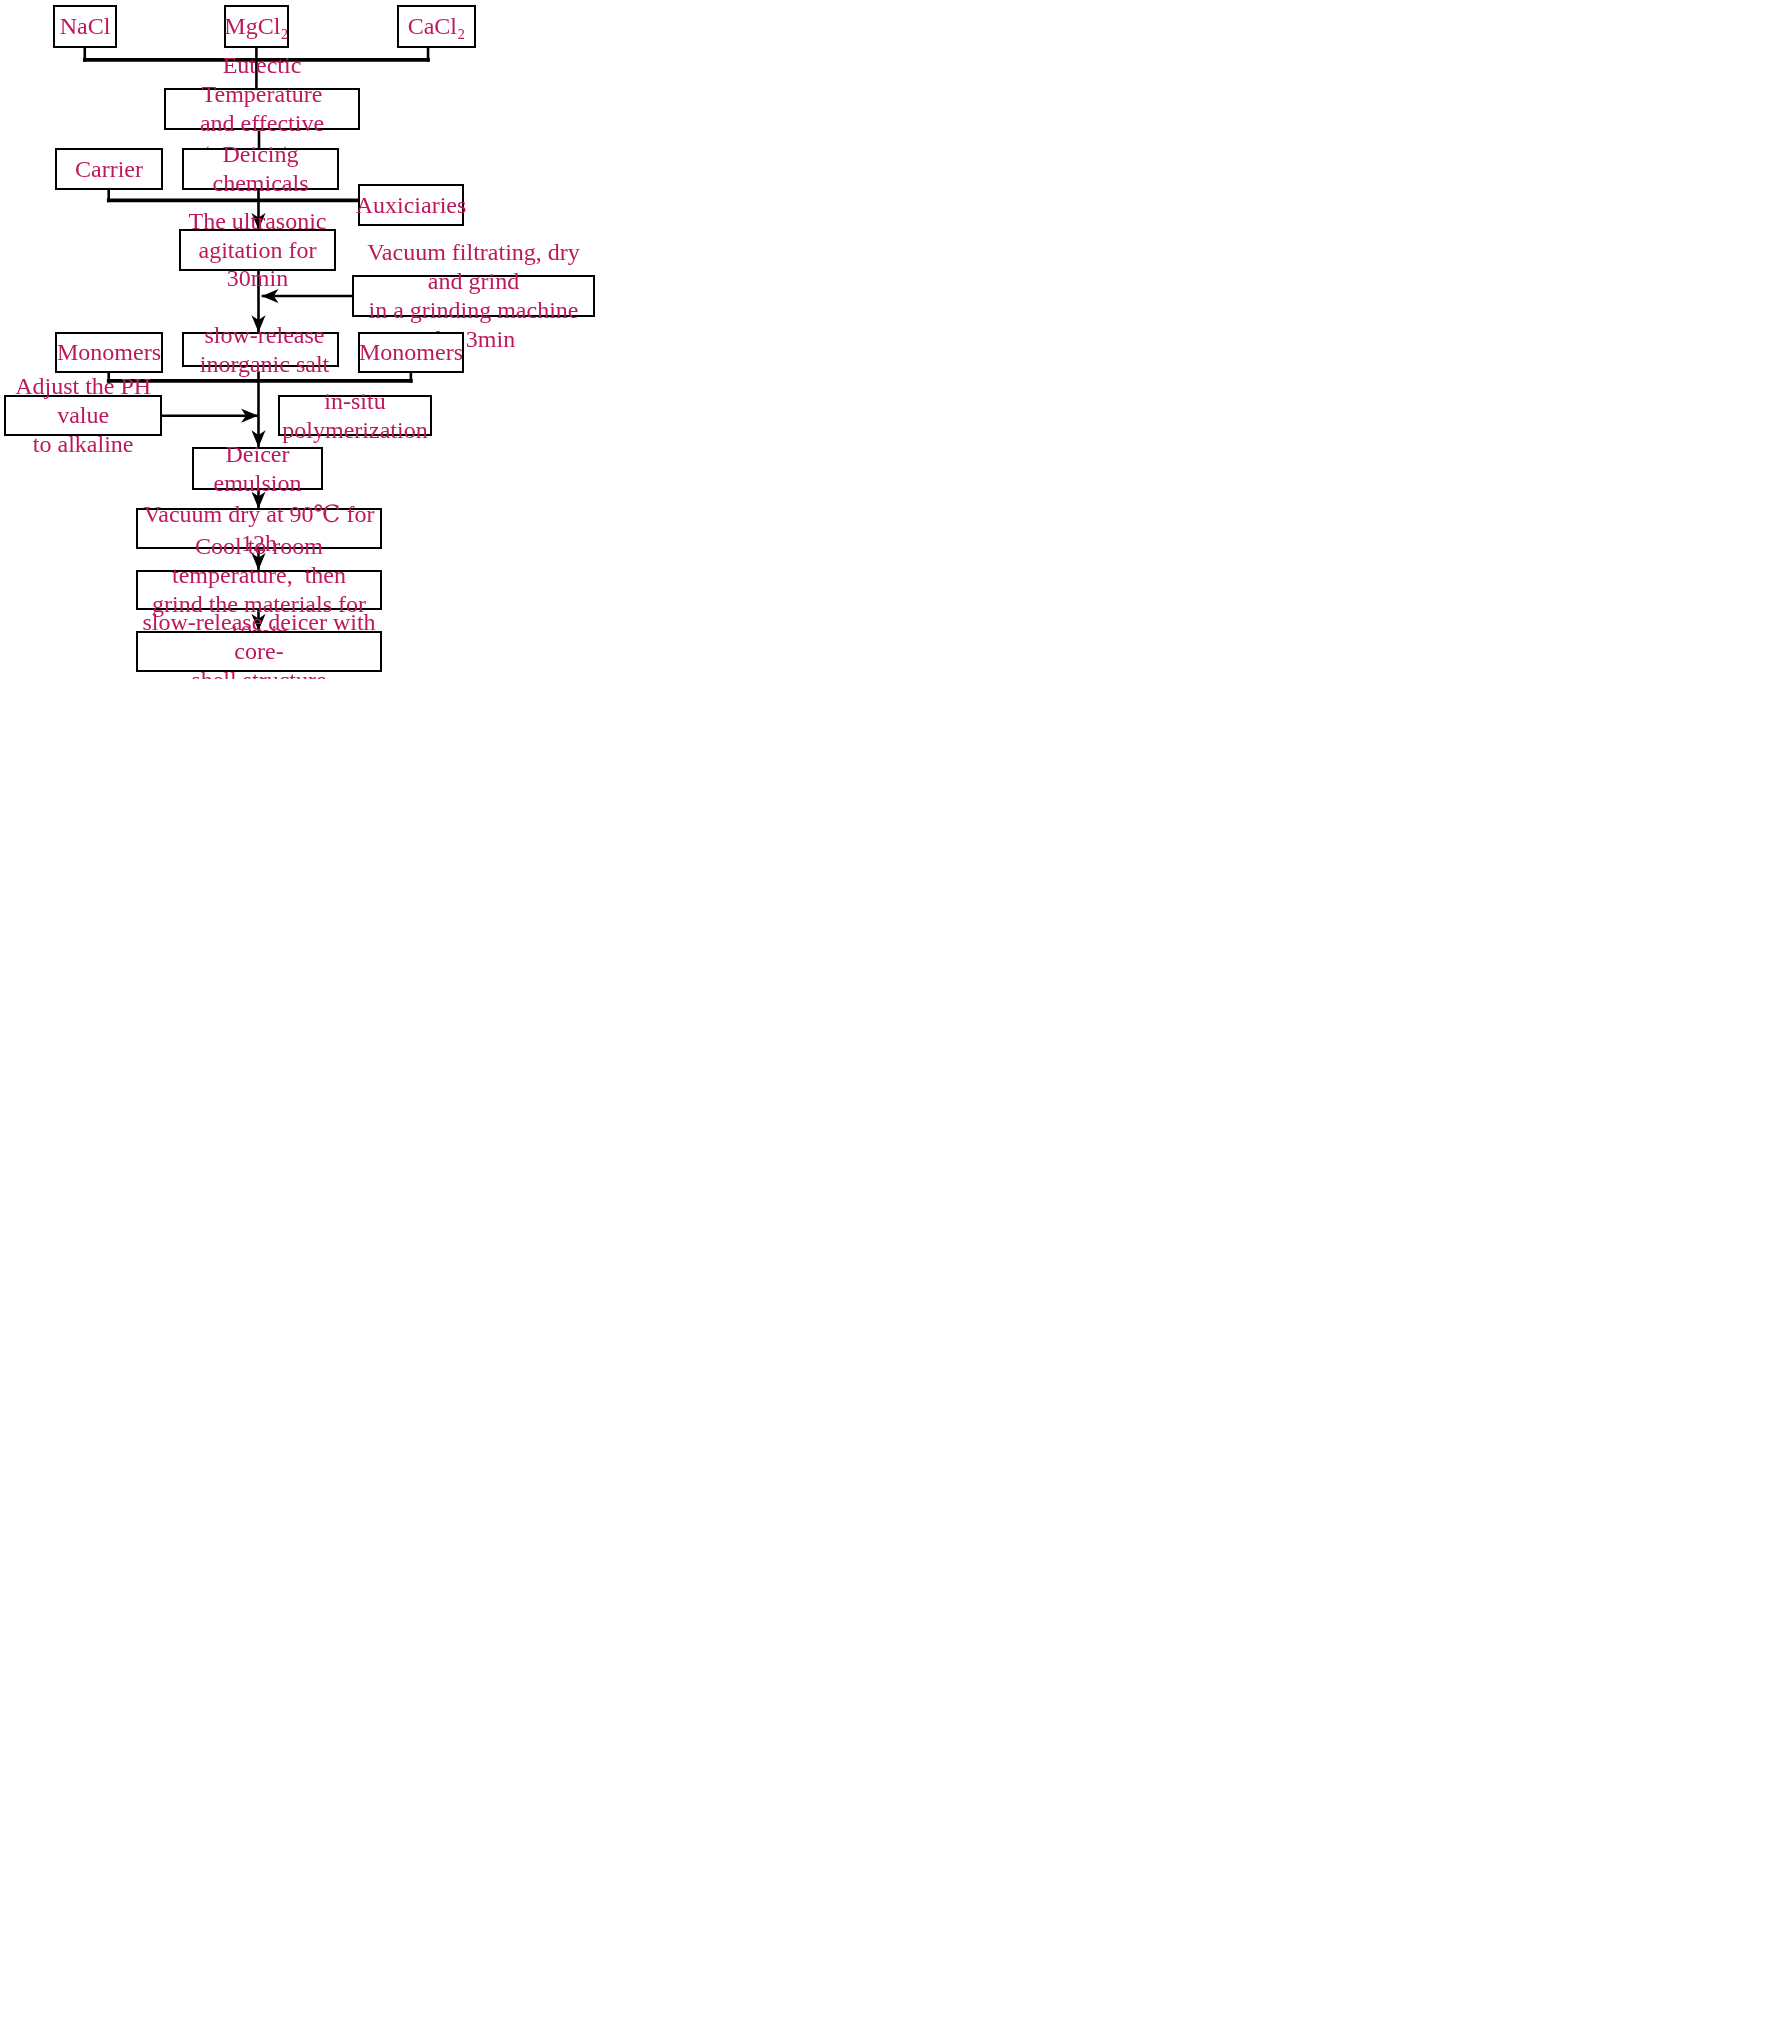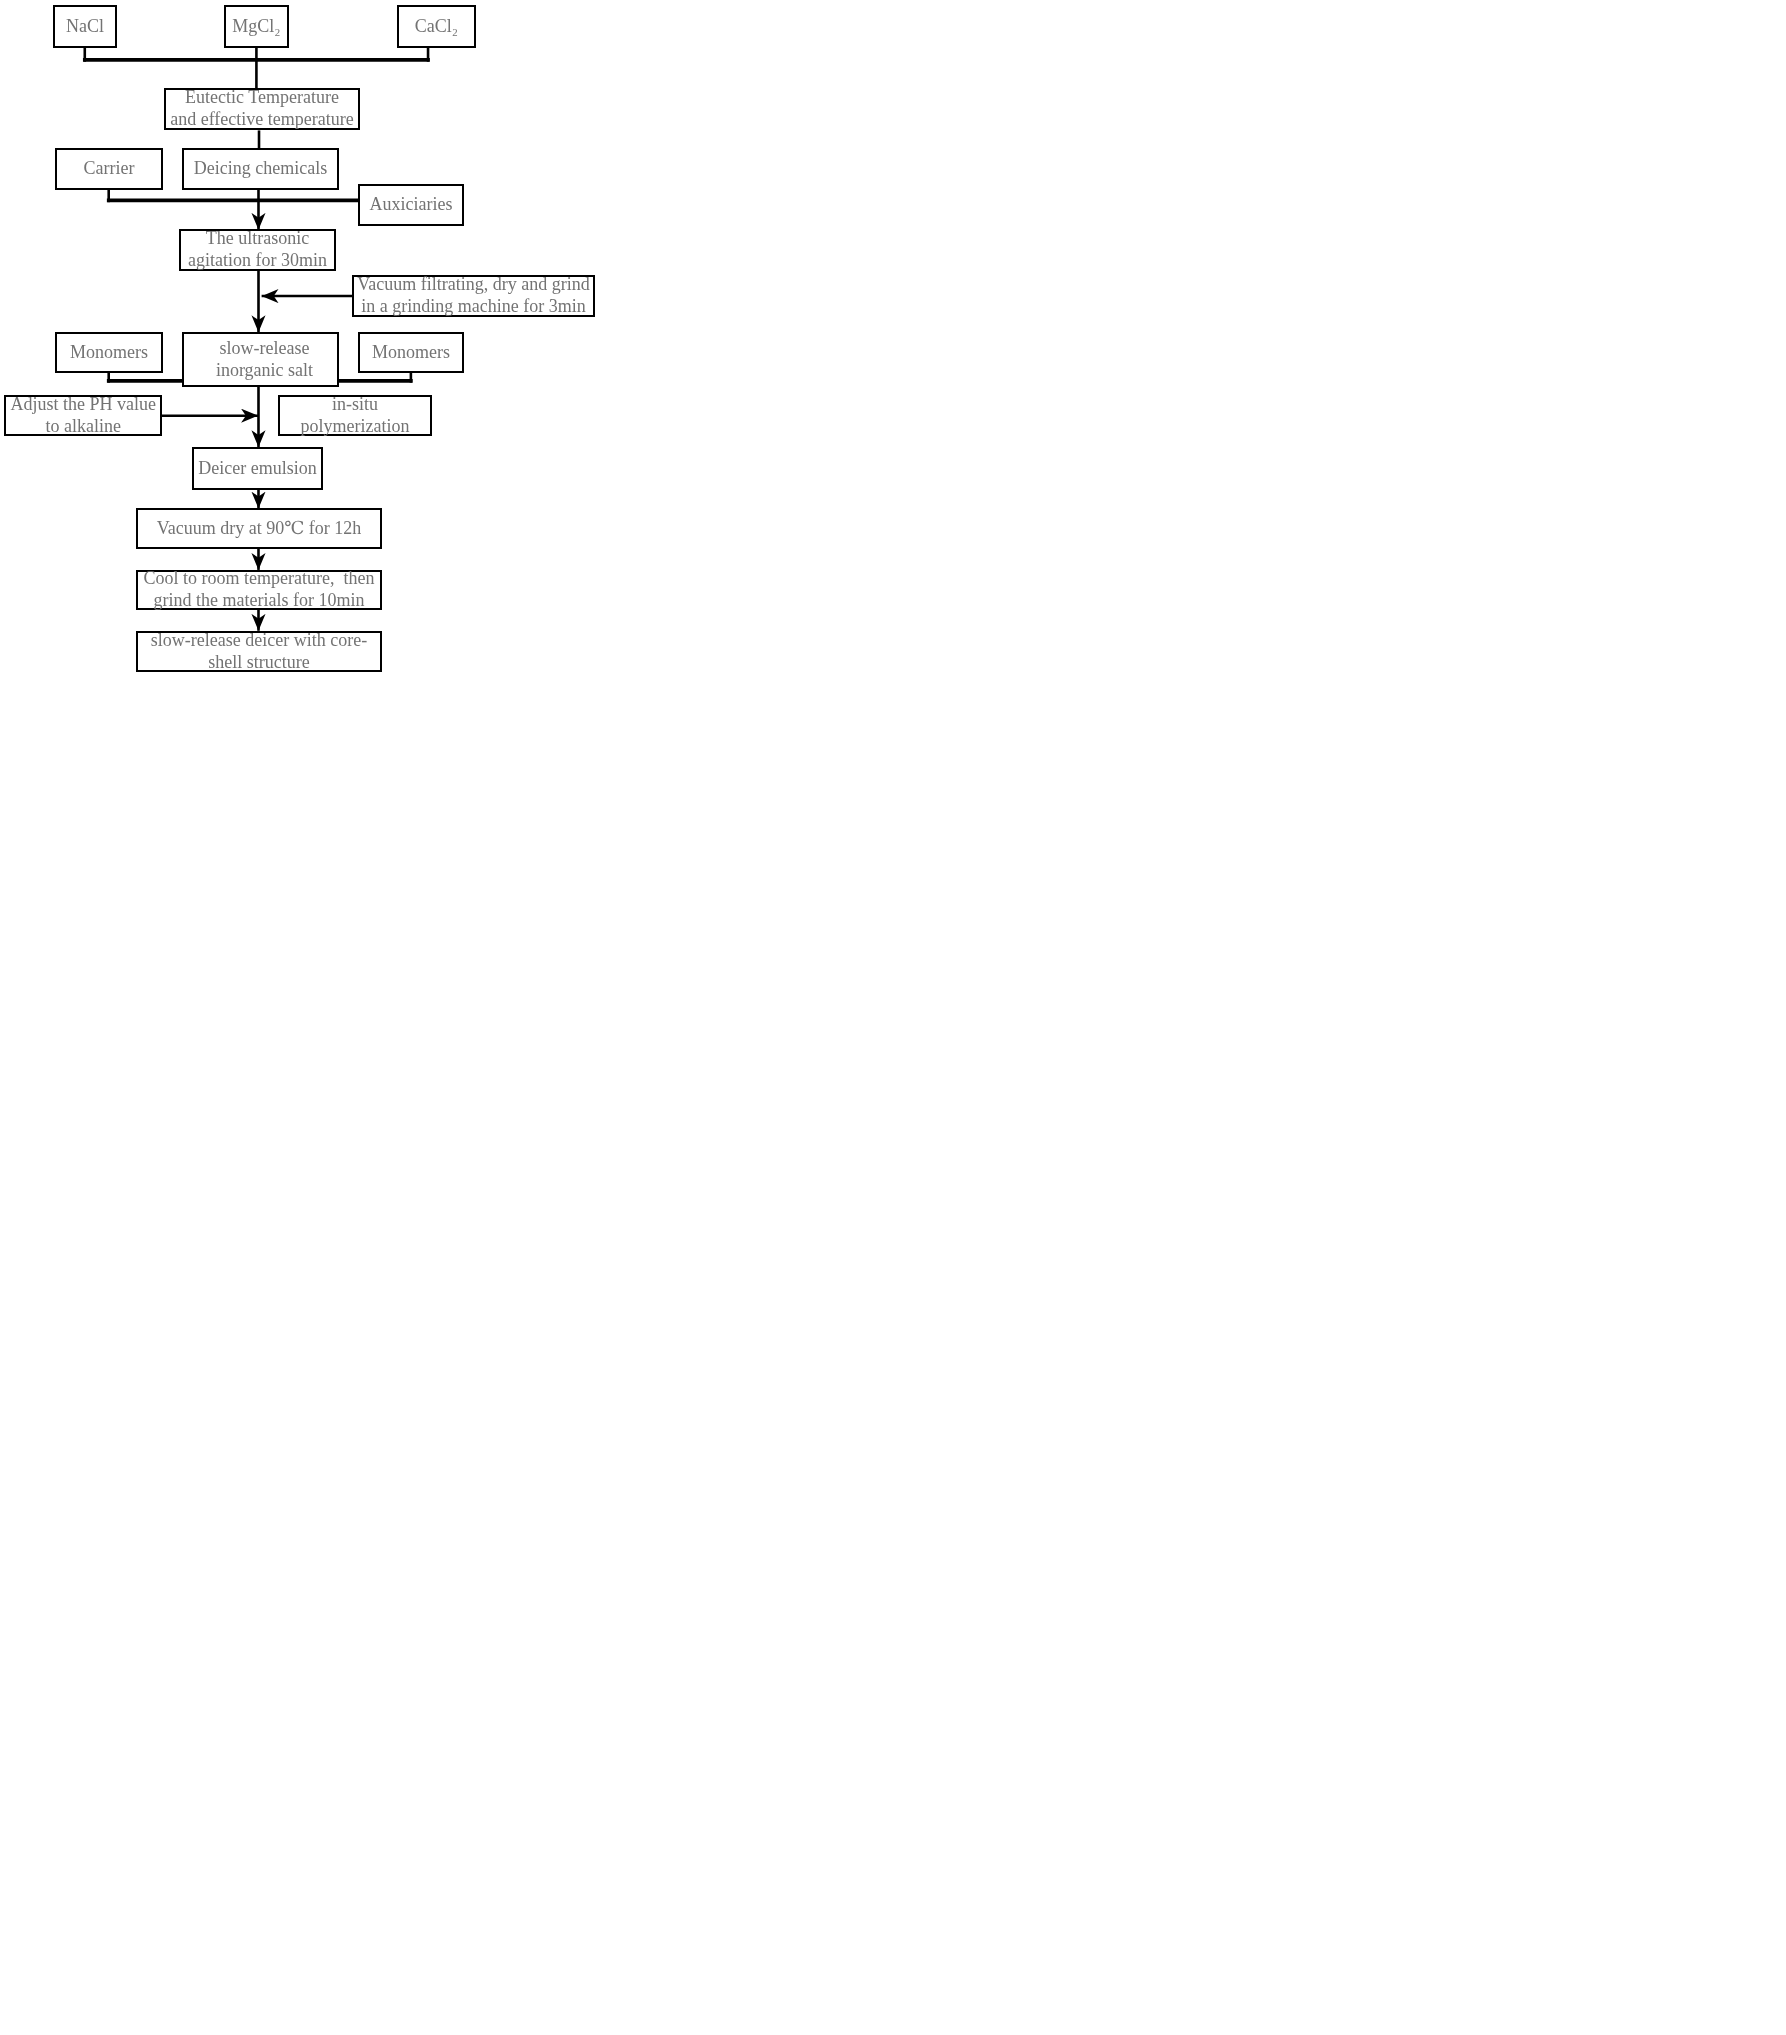--- a/index.html
+++ b/index.html
@@ -12,21 +12,21 @@
   .connectors{position:absolute;left:0;top:0;width:100%;height:100%;}
   .connectors line{stroke:#000;stroke-width:5;}
   .connectors line.bar{stroke-width:7;}
   .node{
     position:absolute;box-sizing:border-box;
     border:2.1px solid #000;background:#fff;
     display:flex;align-items:center;justify-content:center;
   }
   .label{
     white-space:pre-wrap;text-align:center;
-    font-size:18px;line-height:1.2;color:#737373;
+    font-size:24px;line-height:1.2;color:#be185d;
     padding:0 1px;
   }
 </style>
 </head>
 <body>
 
 <div class="canvas">
 
   <svg class="connectors" viewBox="0 0 1144 1304" xmlns="http://www.w3.org/2000/svg">
     <defs>
@@ -92,21 +92,21 @@
   </div>
 
   <div class="node" style="left:352px;top:275px;width:243px;height:42px;">
     <span class="label">Vacuum filtrating, dry and grind
 in a grinding machine for 3min</span>
   </div>
 
   <div class="node" style="left:55px;top:332px;width:108px;height:41px;">
     <span class="label">Monomers</span>
   </div>
-  <div class="node" style="left:182px;top:332px;width:157px;height:55px;padding-left:8px;">
+  <div class="node" style="left:182px;top:332px;width:157px;height:35px;padding-left:8px;">
     <span class="label">slow-release
 inorganic salt</span>
   </div>
   <div class="node" style="left:358px;top:332px;width:106px;height:41px;">
     <span class="label">Monomers</span>
   </div>
 
   <div class="node" style="left:4.2px;top:395px;width:158px;height:41px;">
     <span class="label">Adjust the PH value
 to alkaline</span>

